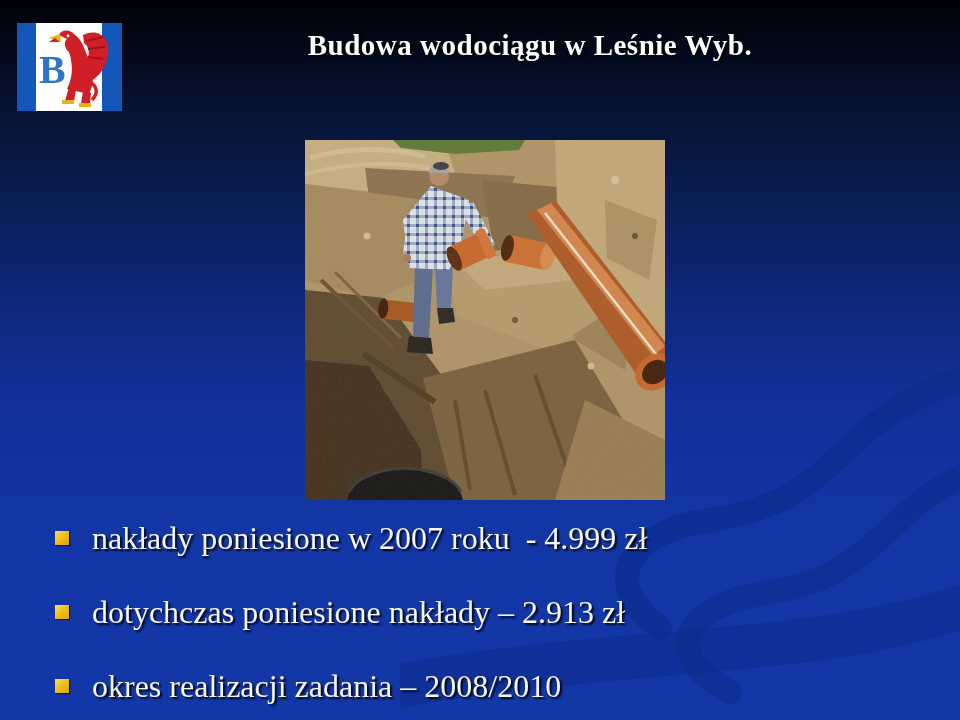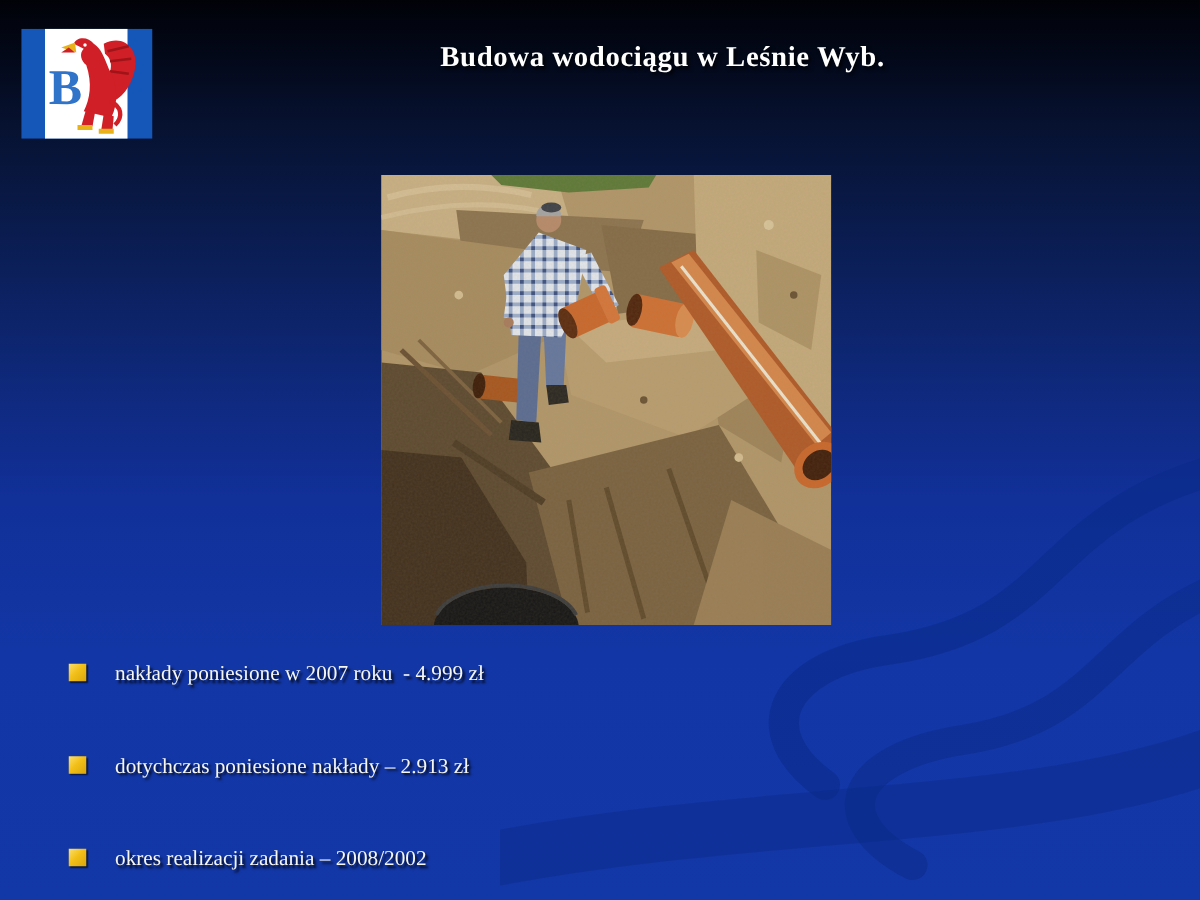--- a/index.html
+++ b/index.html
@@ -8,36 +8,36 @@
     font-family:"Liberation Serif", serif;
     background:linear-gradient(180deg,
       #010208 0%, #030818 6%, #071231 14%, #0a1c4f 26%,
       #0e2775 40%, #113098 55%, #1236a5 72%, #1237a7 100%);
   }
   .swirls{position:absolute;right:0;bottom:0;width:560px;height:360px;pointer-events:none;}
   .logo{position:absolute;left:17px;top:23px;width:105px;height:88px;}
   .logo svg{display:block;width:100%;height:100%;}
   .title{
     position:absolute;left:150px;top:26px;width:760px;text-align:center;
-    color:#ffffff;font-weight:bold;font-size:23px;line-height:39px;
+    color:#ffffff;font-weight:bold;font-size:29px;line-height:39px;
     letter-spacing:0.5px;text-shadow:2px 2px 3px rgba(0,0,0,0.85);
   }
   .photo{
     position:absolute;left:305px;top:140px;width:360px;height:360px;
   }
   .photo svg{display:block;width:100%;height:100%;}
   .bullets{position:absolute;left:55px;top:522px;width:660px;margin:0;padding:0;list-style:none;}
   .bullet{display:flex;align-items:flex-start;margin:0 0 41px 0;}
   .bullet-marker{
     flex:none;width:14px;height:14px;margin:9px 23px 0 0;
     background:linear-gradient(135deg,#FBE070 0%,#F2C018 45%,#D9A50E 100%);
     box-shadow:1px 1px 1px rgba(0,0,0,0.6);
   }
   .bullet-text{
-    font-size:17px;color:#F6F6F2;line-height:33px;white-space:pre-wrap;
+    font-size:32px;color:#F6F6F2;line-height:33px;white-space:pre-wrap;
     text-shadow:2px 2px 2px rgba(0,0,0,0.9);
   }
 </style>
 </head>
 <body>
 
 <div class="slide">
 
   <svg class="swirls" viewBox="0 0 560 360">
     <path d="M 575 15 C 430 55 450 140 310 160 C 225 172 200 225 260 268" fill="none" stroke="#0A2A88" stroke-width="24" stroke-linecap="round" opacity="0.55"></path>
@@ -180,17 +180,17 @@
     <li class="bullet">
       <span class="bullet-marker"></span>
       <span class="bullet-text">nakłady poniesione w 2007 roku  - 4.999 zł</span>
     </li>
     <li class="bullet">
       <span class="bullet-marker"></span>
       <span class="bullet-text">dotychczas poniesione nakłady – 2.913 zł</span>
     </li>
     <li class="bullet">
       <span class="bullet-marker"></span>
-      <span class="bullet-text">okres realizacji zadania – 2008/2002</span>
+      <span class="bullet-text">okres realizacji zadania – 2008/2010</span>
     </li>
   </ul>
 
 </div>
 
 </body></html>

